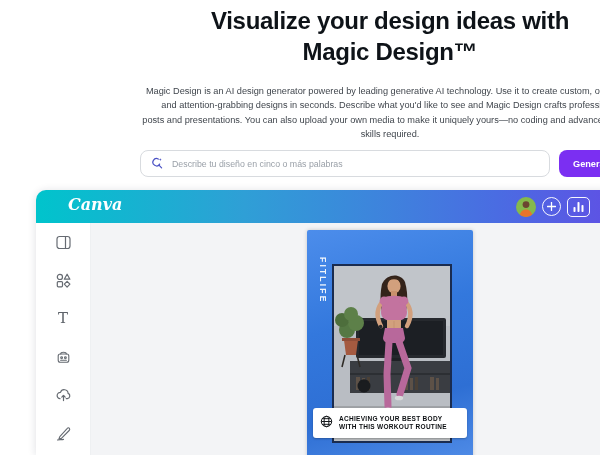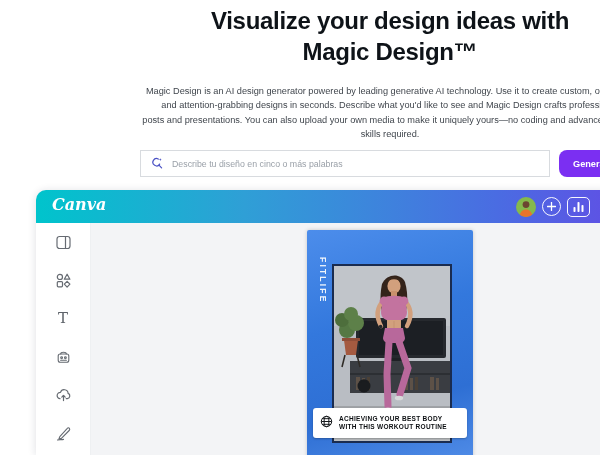--- a/index.html
+++ b/index.html
@@ -17,21 +17,21 @@
     font-size:24px;line-height:31px;font-weight:700;color:#0e1318;letter-spacing:-0.3px;
   }
   .hero-desc{
     position:absolute;top:84px;left:0;width:780px;text-align:center;
     font-size:9.2px;line-height:14.3px;color:#40464d;
   }
   .hero-desc div{white-space:nowrap;}
 
   .prompt-input{
     position:absolute;left:140px;top:150px;width:410px;height:27px;
-    box-sizing:border-box;border:1px solid #d8dbdf;border-radius:0;background:#fff;
+    box-sizing:border-box;border:1px solid #d8dbdf;border-radius:8px;background:#fff;
     display:flex;align-items:center;gap:7px;padding:0 10px;
   }
   .prompt-input input{
     border:none;outline:none;flex:1;font-size:8.8px;color:#333;background:transparent;
     font-family:"Liberation Sans",sans-serif;
   }
   .prompt-input input::placeholder{color:#9aa0a8;}
   .generate-btn{
     position:absolute;left:559px;top:150px;height:27px;border:none;border-radius:8px;
     background:#7b2ff2;color:#fff;font-size:9.2px;font-weight:700;padding:0 14px;
@@ -42,21 +42,21 @@
   .editor{
     position:absolute;left:36px;top:190px;width:744px;height:265px;
     border-radius:10px 10px 0 0;overflow:hidden;
     box-shadow:0 1px 8px rgba(20,30,60,.14);background:#f3f4f6;
   }
   .editor-header{
     position:absolute;left:0;top:0;width:744px;height:33px;
     background:linear-gradient(90deg,#00c4cc 0%,#2f9fd6 28%,#4a6ce2 62%,#7d2ae8 100%);
   }
   .canva-logo{
-    position:absolute;left:16px;top:5px;color:#fff;
+    position:absolute;left:32px;top:5px;color:#fff;
     font-family:"DejaVu Serif",serif;font-style:italic;font-weight:700;font-size:16px;
     letter-spacing:0;
   }
   .topbar-right{
     position:absolute;left:480px;top:0;height:33px;display:flex;align-items:center;gap:6px;
   }
   .avatar{width:20px;height:20px;border-radius:50%;overflow:hidden;flex:0 0 auto;}
   .round-btn{
     width:19px;height:19px;border:1.3px solid rgba(255,255,255,.95);border-radius:50%;
     box-sizing:border-box;display:flex;align-items:center;justify-content:center;

